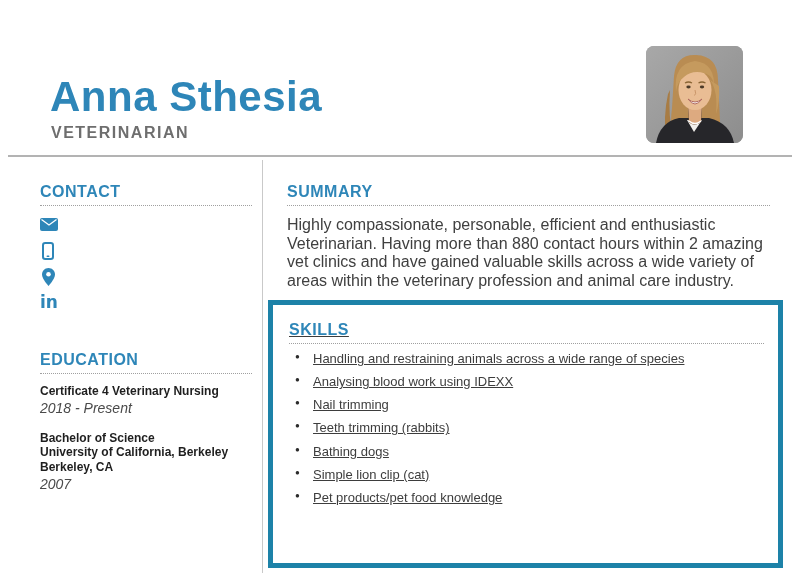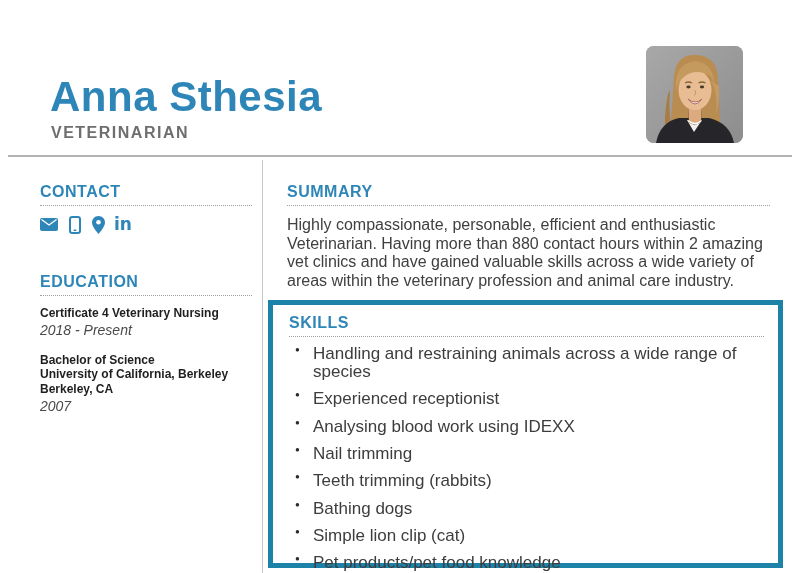--- a/index.html
+++ b/index.html
@@ -32,21 +32,21 @@
   .left-col  { position:absolute; left:40px;  top:183px; width:212px; }
   .right-col { position:absolute; left:287px; top:183px; width:483px; }
 
   .section-heading {
     font-size:16px; font-weight:bold; color:#2e86b8;
     letter-spacing:0.5px; margin:0 0 4px 0;
   }
   .dotted { border:none; border-top:1.5px dotted #a0a0a0; margin:3px 0 10px 0; }
 
   
-  .contact-list { display:flex; flex-direction:row; gap:9px; margin-top:8px; }
+  .contact-list { display:flex; flex-direction:column; gap:9px; margin-top:8px; }
   .contact-row { display:flex; align-items:center; height:17px; }
   .contact-row svg { display:block; }
   .linkedin-glyph {
     font-size:17px; font-weight:bold; color:#2e86b8; line-height:1;
     font-family:"DejaVu Sans", sans-serif;
   }
 
   
   .education-section { margin-top:40px; }
   .edu-entry { margin-bottom:15px; }
@@ -58,25 +58,25 @@
   
   .summary-text {
     font-size:16px; line-height:1.16; color:#404040; margin:4px 0 0 0; width:480px;
   }
 
   
   .skills-box {
     position:absolute; left:268px; top:300px; width:505px; height:258px;
     border:5px solid #1d82a8; background:#ffffff;
   }
-  .skills-inner { padding:9px 14px 0 16px; }
+  .skills-inner { padding:16px 14px 0 16px;text-decoration:underline; }
   .skills-list { list-style:none; margin:2px 0 0 0; padding:0; }
   .skills-list li {
     position:relative; padding-left:24px; margin-bottom:9.5px;
-    font-size:17px; color:#3d3d3d; line-height:1.05;
+    font-size:13px; color:#3d3d3d; line-height:1.05;
   }
   .skills-list li::before {
     content:"●"; position:absolute; left:6px; top:1px; font-size:8px; color:#2b2b2b;
   }
 </style>
 </head>
 <body>
 
 <div class="page">
 
@@ -187,21 +187,20 @@
       <p class="summary-text">Highly compassionate, personable, efficient and enthusiastic Veterinarian. Having more than 880 contact hours within 2 amazing vet clinics and have gained valuable skills across a wide variety of areas within the veterinary profession and animal care industry.</p>
     </div>
   </div>
 
   <div class="skills-box">
     <div class="skills-inner">
       <h2 class="section-heading">SKILLS</h2>
       <hr class="dotted" style="margin-bottom:8px;">
       <ul class="skills-list">
         <li>Handling and restraining animals across a wide range of species</li>
-        <li>Experienced receptionist</li>
         <li>Analysing blood work using IDEXX</li>
         <li>Nail trimming</li>
         <li>Teeth trimming (rabbits)</li>
         <li>Bathing dogs</li>
         <li>Simple lion clip (cat)</li>
         <li>Pet products/pet food knowledge</li>
       </ul>
     </div>
   </div>
 

